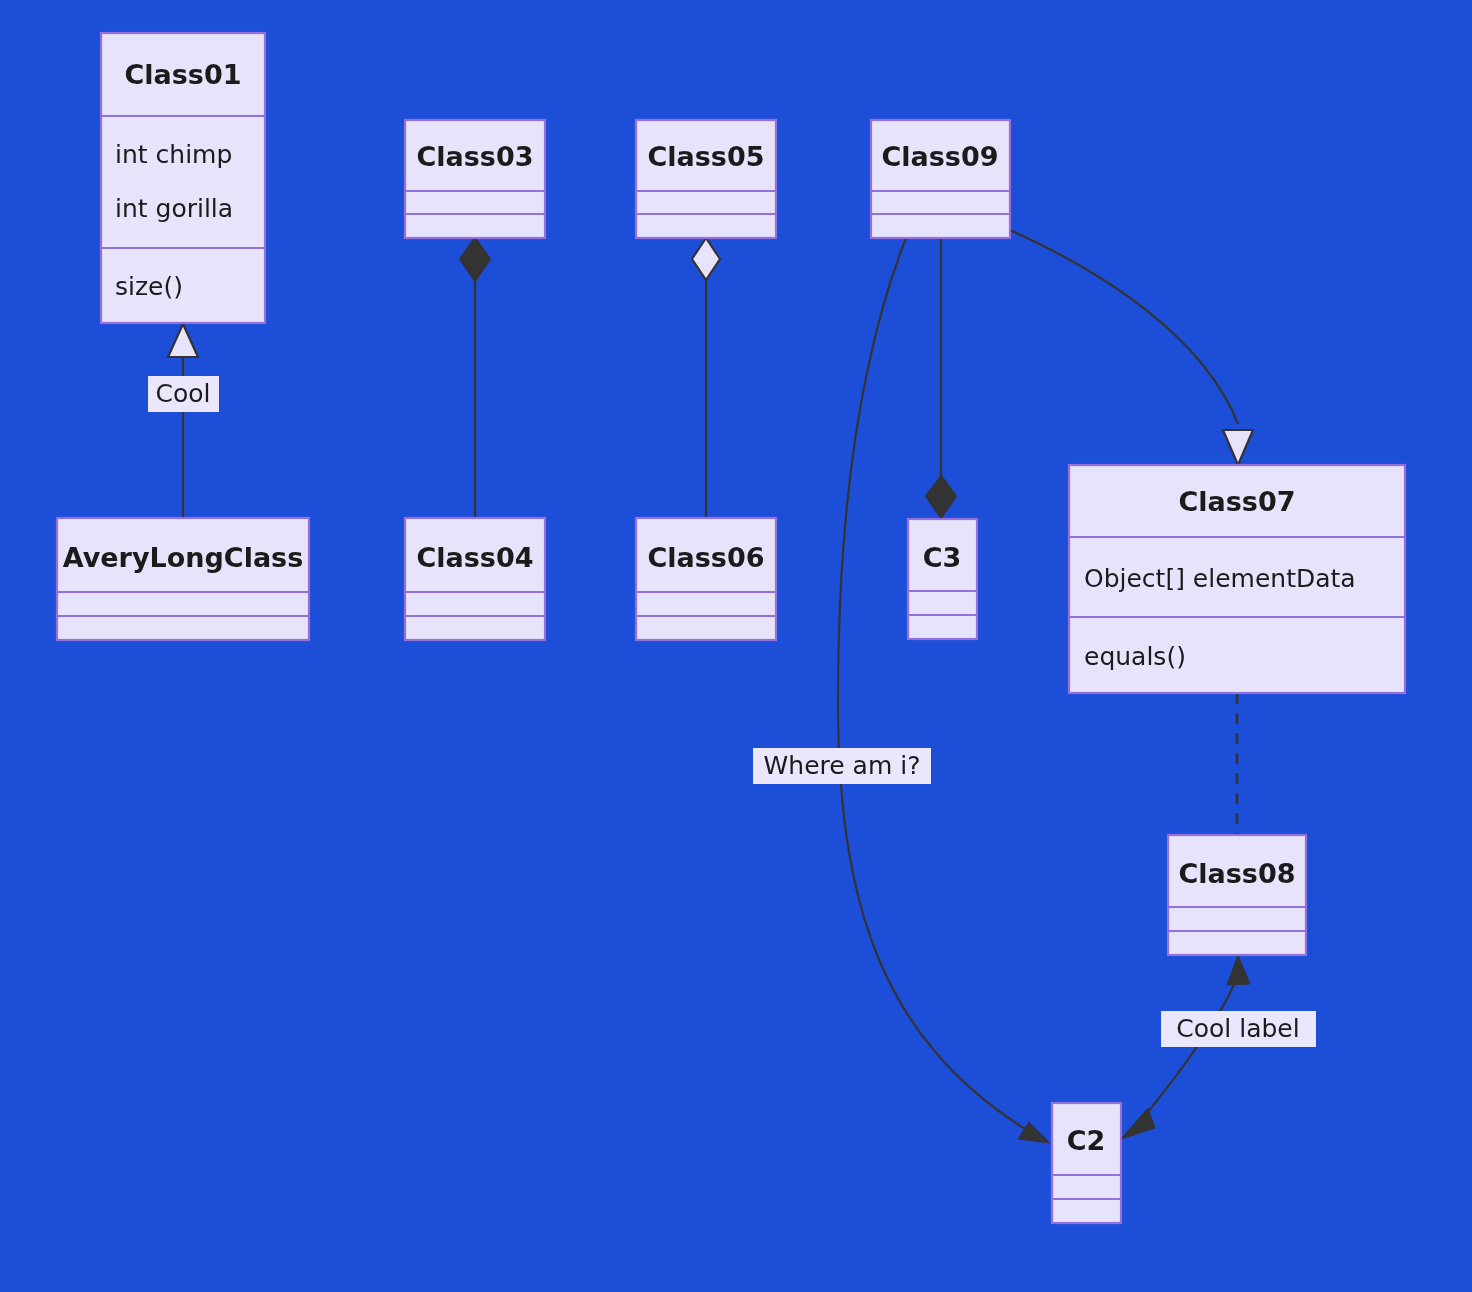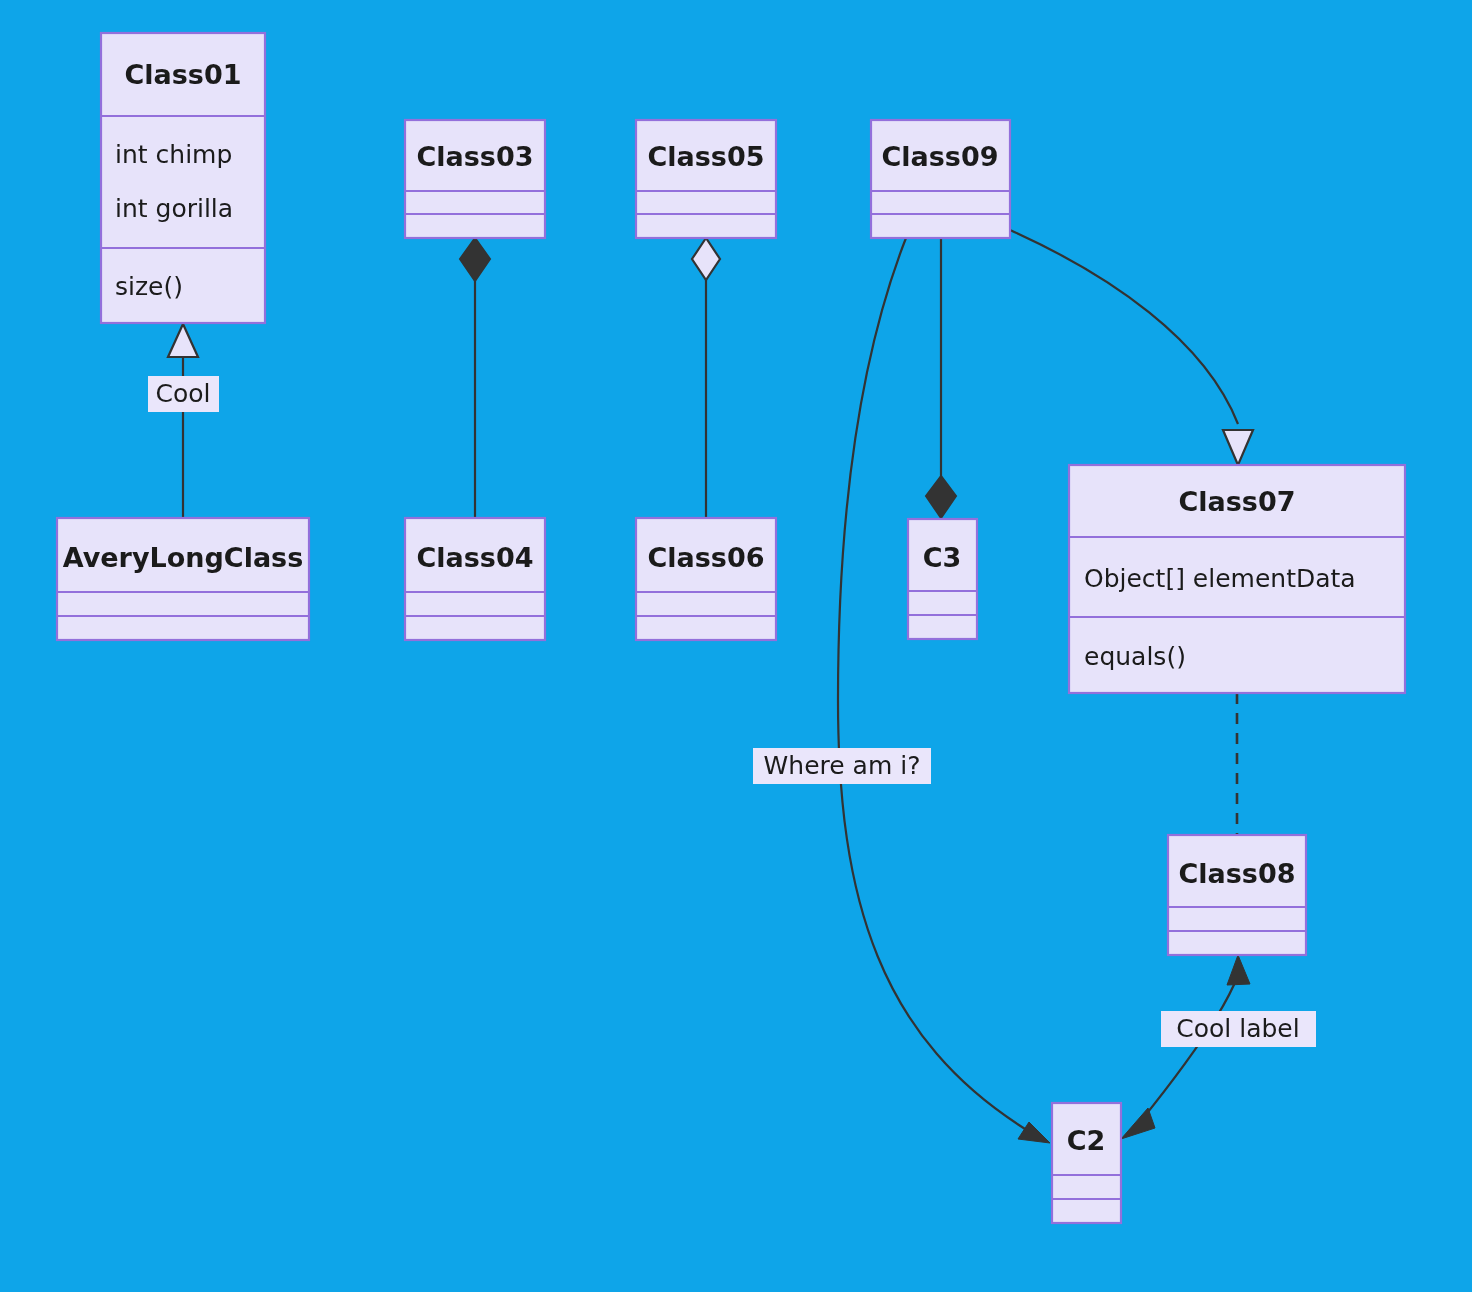--- a/index.html
+++ b/index.html
@@ -8,21 +8,21 @@
     background: #ffffff;
     width: 1472px;
     height: 1292px;
     overflow: hidden;
     font-family: "DejaVu Sans", sans-serif;
   }
   #diagram-root {
     position: relative;
     width: 1472px;
     height: 1292px;
-    background: #0ea5e9;
+    background: #1d4ed8;
   }
   svg#uml-svg {
     position: absolute;
     top: 0;
     left: 0;
     width: 1472px;
     height: 1292px;
     display: block;
   }
   .cls-box-rect {

